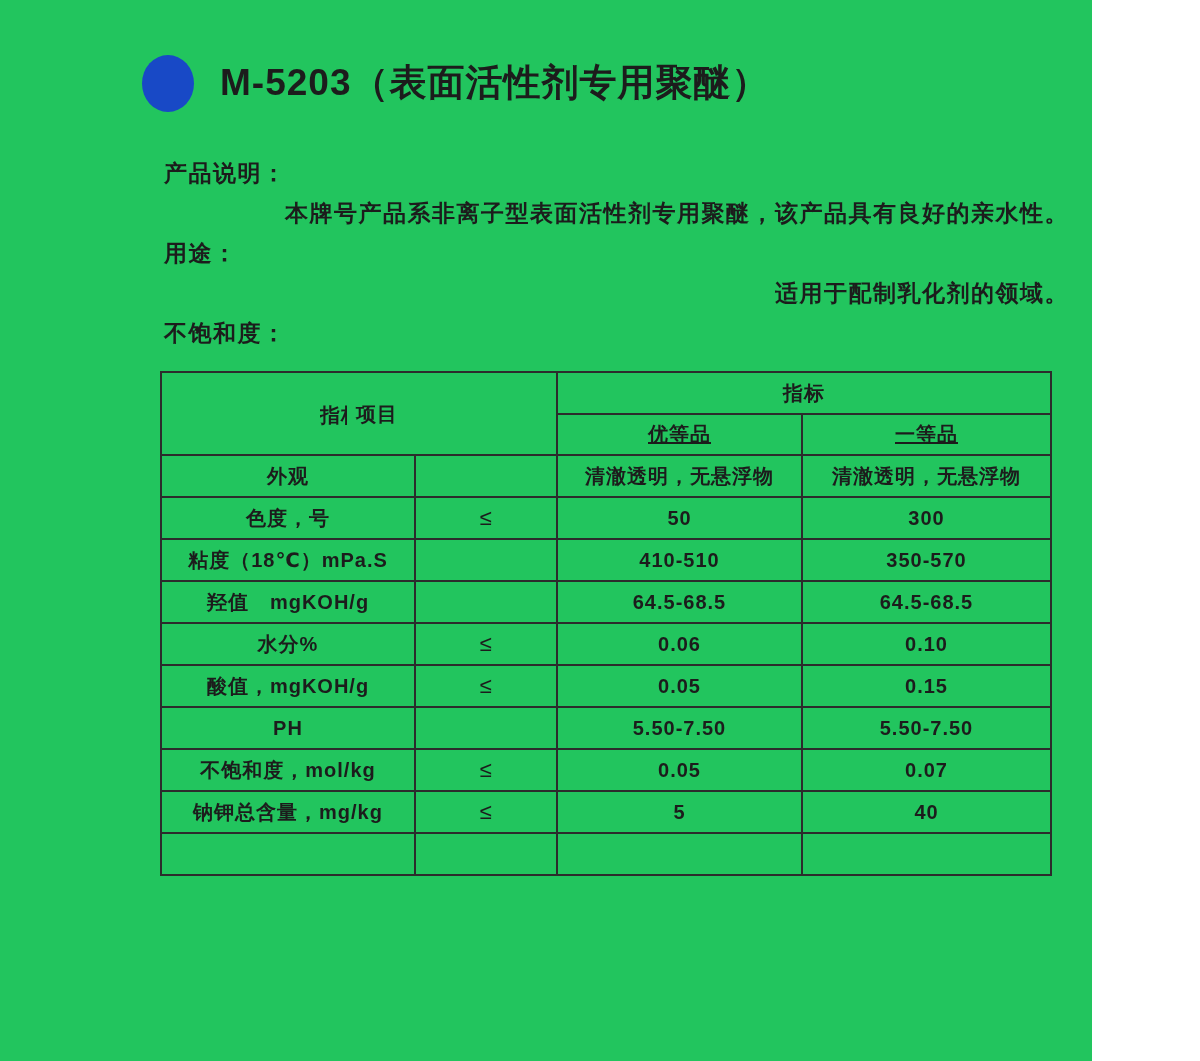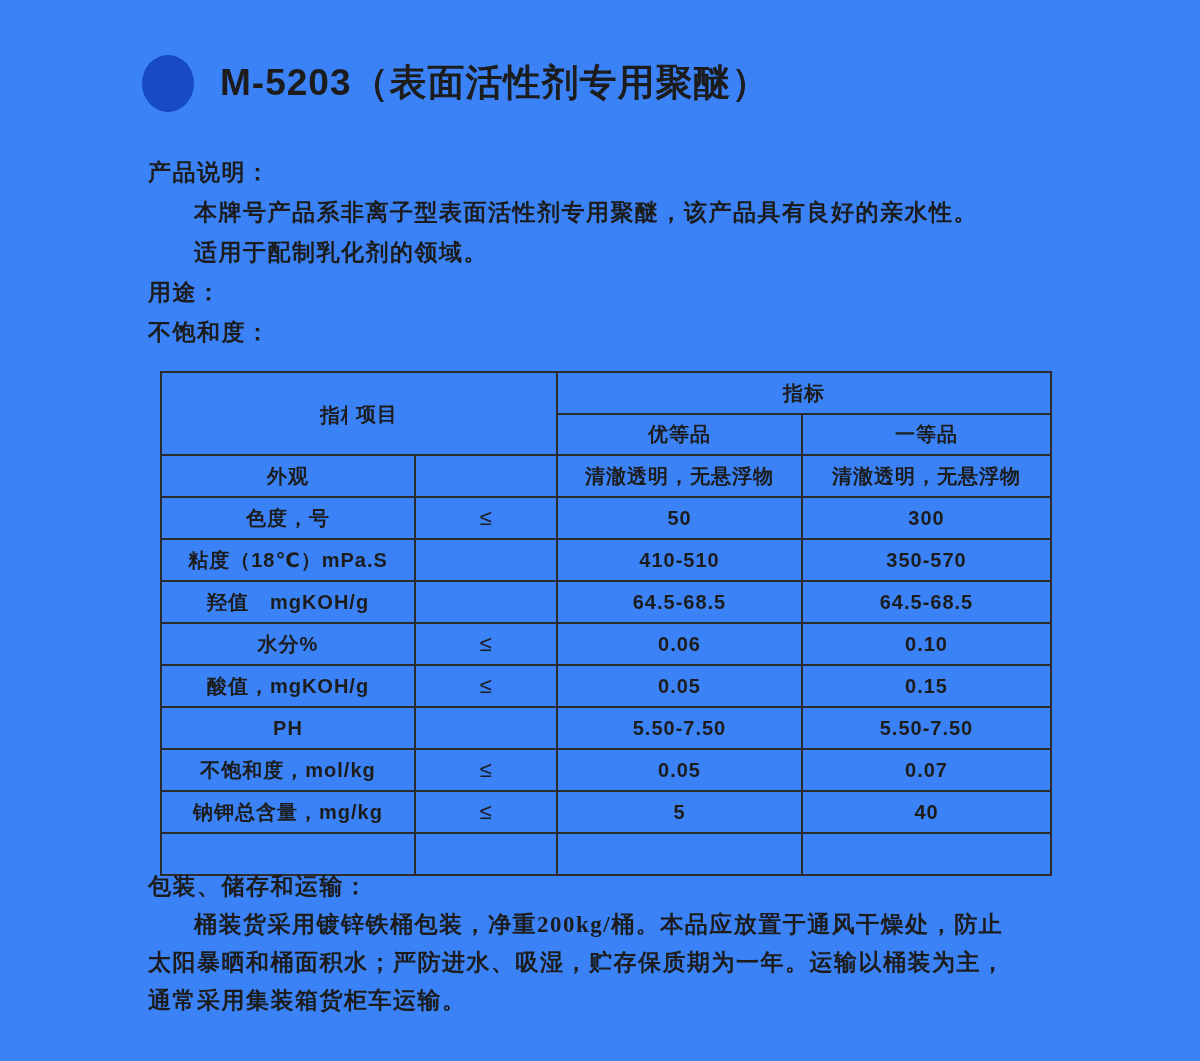--- a/index.html
+++ b/index.html
@@ -1,44 +1,44 @@
 <!DOCTYPE html>
 <html><head>
 <meta charset="utf-8">
 <style>
   html,body { margin:0; padding:0; background:#ffffff; }
   .page {
-    position:relative; width:1200px; height:1061px; background:#3b82f6;
+    position:relative; width:1092px; height:1061px; background:#22c55e;
     font-family:"Liberation Sans","DejaVu Sans",sans-serif;
     color:#1c1c1c; overflow:hidden;
   }
 
   
   .title-row { position:absolute; left:142px; top:54px; display:flex; align-items:center; height:58px; }
   .bullet { width:52px; height:57px; border-radius:50%; flex:0 0 auto; }
   .doc-title { margin:0 0 0 26px; font-size:37px; font-weight:700; letter-spacing:1px; white-space:nowrap; }
 
   
-  .textblock { position:absolute; left:148px; width:905px; font-weight:700;font-family:Liberation Serif, serif; }
+  .textblock { position:absolute; left:164px; width:905px; font-weight:700; }
   .intro { top:153px; font-size:23px; line-height:40px; letter-spacing:1.5px; }
   .line { white-space:nowrap; }
-  .indent { text-indent:46px; }
+  .indent { text-indent:46px;text-align:right; }
 
   
   .spec-table {
     position:absolute; left:160px; top:371px; width:890px;
     border-collapse:collapse; table-layout:fixed;
     font-size:20px; font-weight:700; letter-spacing:1px;
   }
   .spec-table td {
     border:2px solid #2c2c2c; text-align:center; vertical-align:middle;
     padding:0; height:40px;
   }
   .hrow1 td { height:40px; }
-  .hrow2 td { height:39px; }
+  .hrow2 td { height:39px;text-decoration:underline; }
   .corner-inner { white-space:nowrap; }
   .corner-clip {
     display:inline-block; width:27px; overflow:hidden; white-space:nowrap;
     text-align:left; position:relative; top:5px; vertical-align:baseline;
   }
   .corner-proj { display:inline-block; margin-left:9px; position:relative; top:-3px; }
   td.limit { font-size:22px; font-weight:400; }
 
   
   .packaging { top:868px; font-size:23px; line-height:38px; letter-spacing:1.5px; }
@@ -49,22 +49,22 @@
 <div class="page">
 
   <header class="title-row">
     <span class="bullet" style="background: rgb(24, 73, 198);"></span>
     <h1 class="doc-title">M-5203（表面活性剂专用聚醚）</h1>
   </header>
 
   <section class="textblock intro">
     <div class="line">产品说明：</div>
     <div class="line indent">本牌号产品系非离子型表面活性剂专用聚醚，该产品具有良好的亲水性。</div>
+    <div class="line">用途：</div>
     <div class="line indent">适用于配制乳化剂的领域。</div>
-    <div class="line">用途：</div>
     <div class="line">不饱和度：</div>
   </section>
 
   <table class="spec-table">
     <colgroup>
       <col style="width:254px">
       <col style="width:142px">
       <col style="width:245px">
       <col style="width:249px">
     </colgroup>
@@ -137,20 +137,14 @@
         </tr>
         <tr>
           <td class="name"></td>
           <td class="limit"></td>
           <td class="premium"></td>
           <td class="first"></td>
         </tr>
       </tbody>
   </table>
 
-  <section class="textblock packaging">
-    <div class="line">包装、储存和运输：</div>
-    <div class="line indent">桶装货采用镀锌铁桶包装，净重200kg/桶。本品应放置于通风干燥处，防止</div>
-    <div class="line">太阳暴晒和桶面积水；严防进水、吸湿，贮存保质期为一年。运输以桶装为主，</div>
-    <div class="line">通常采用集装箱货柜车运输。</div>
-  </section>
 
 </div>
 
 </body></html>

